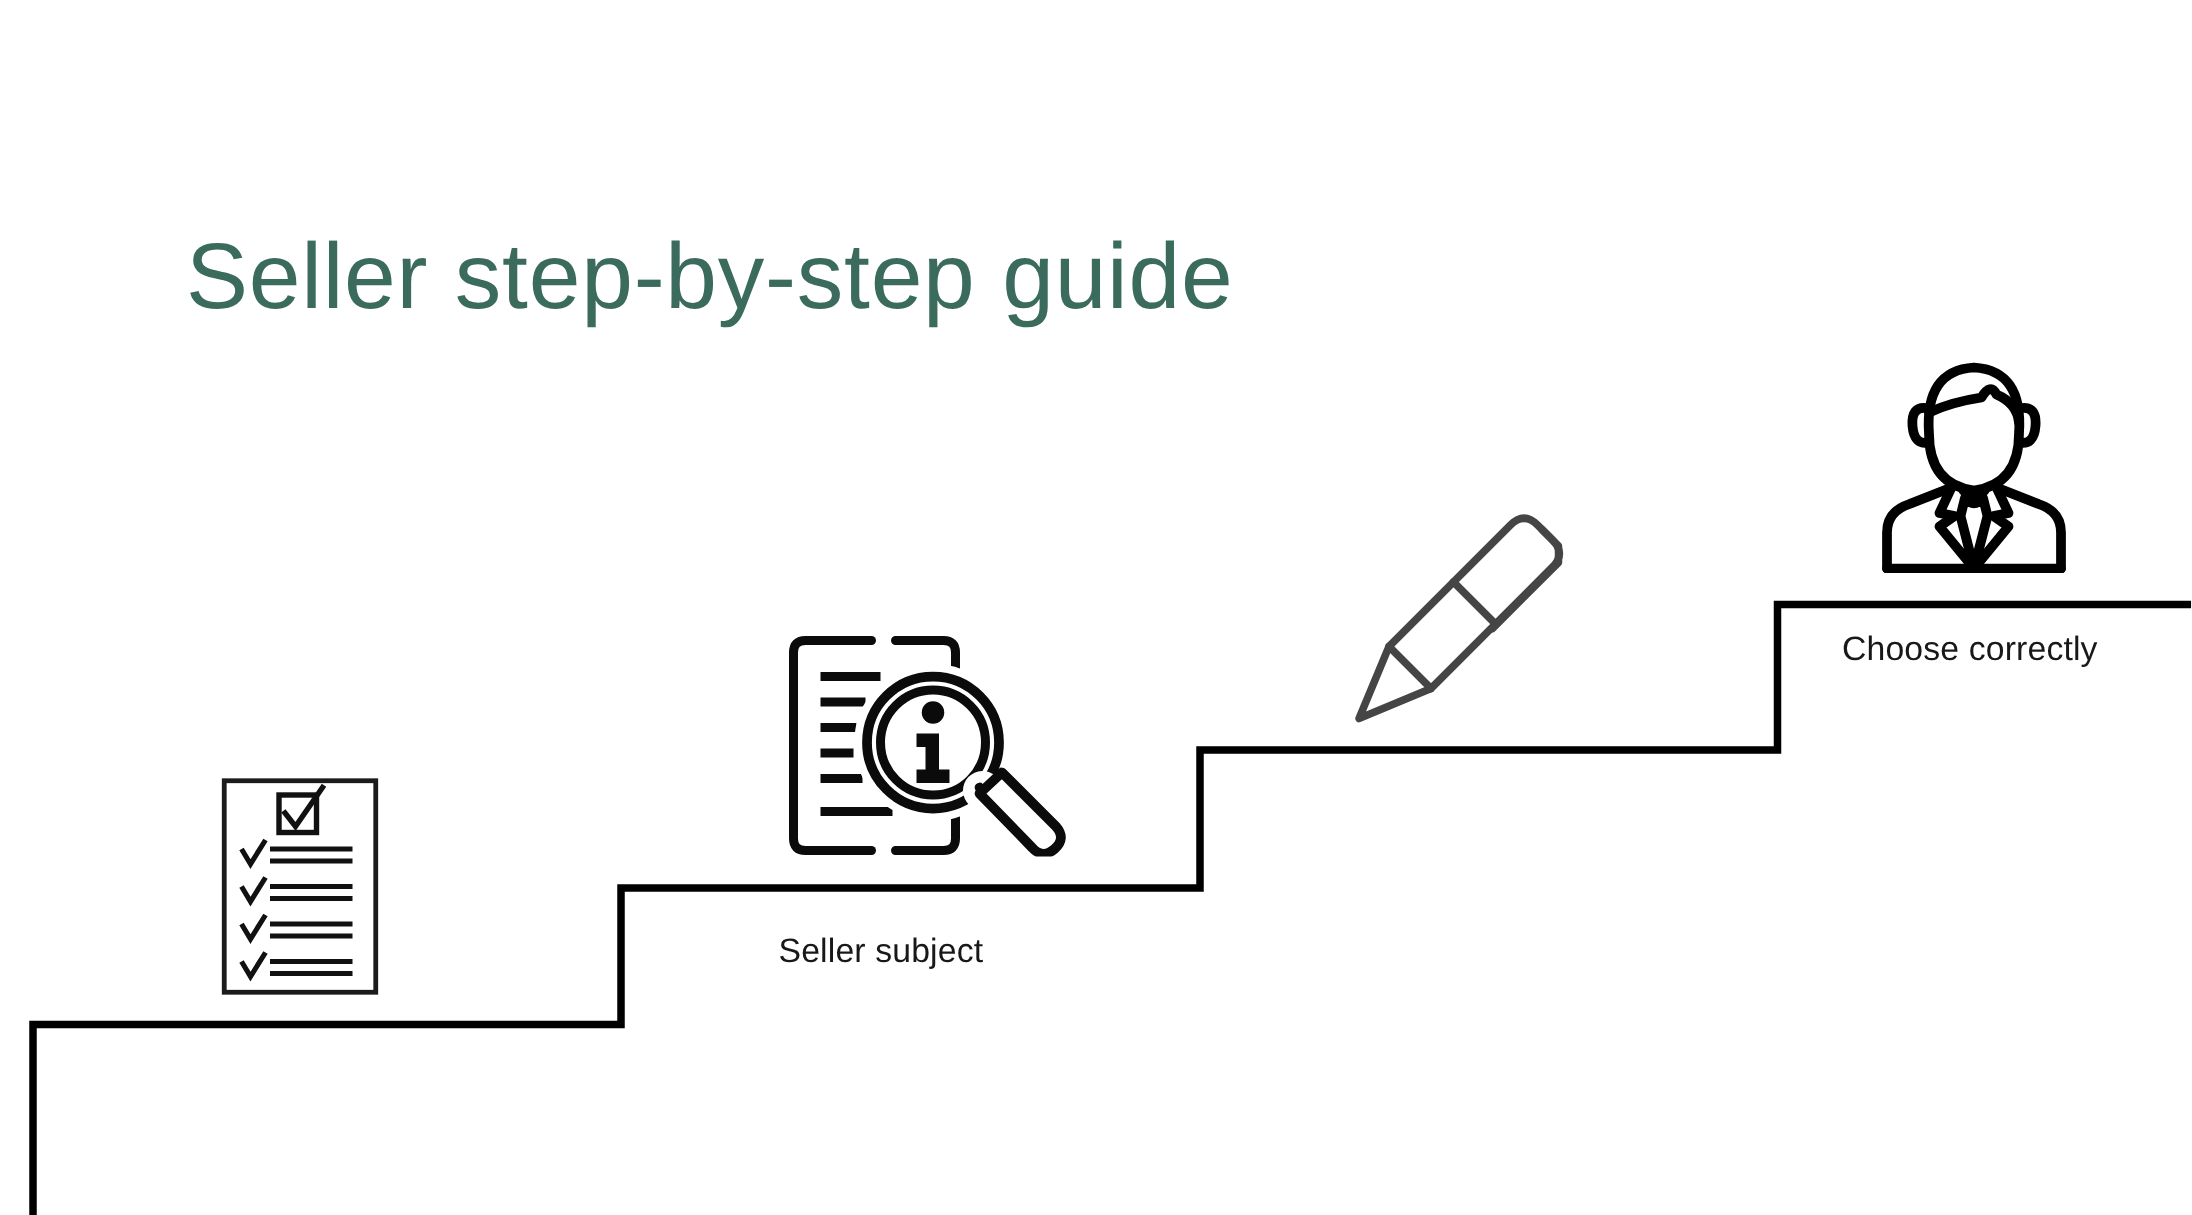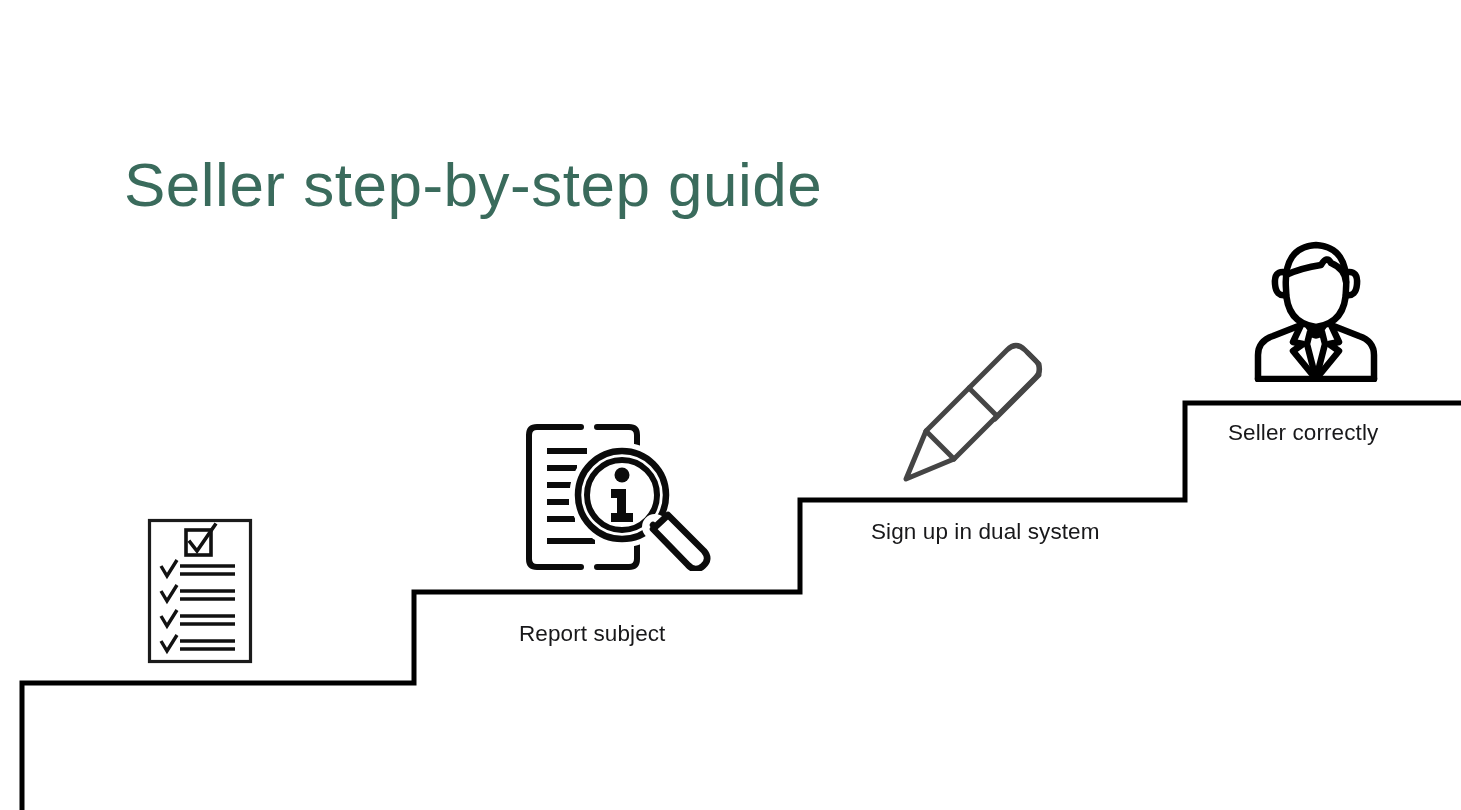--- a/index.html
+++ b/index.html
@@ -170,19 +170,18 @@
         <path d="M 48 98 L 40 115 L 50 117 L 40 124 L 63 152"></path>
         <path d="M 78 98 L 86 115 L 76 117 L 86 124 L 63 152"></path>
 
         <path d="M 56 100 Q 63 108 70 100"></path>
         <path d="M 57 105 Q 63 112 69 105 L 72 117 L 63 152 L 54 117 Z"></path>
       </g>
     </svg>
   </div>
 
 
-  <div class="step-label" id="label-1">Report subject</div>
+  <div class="step-label" id="label-1">Seller subject</div>
 
-  <div class="step-label" id="label-2">Sign up in dual system</div>
 
-  <div class="step-label" id="label-3">Seller correctly</div>
+  <div class="step-label" id="label-3">Choose correctly</div>
 
 </div>
 
 </body></html>

